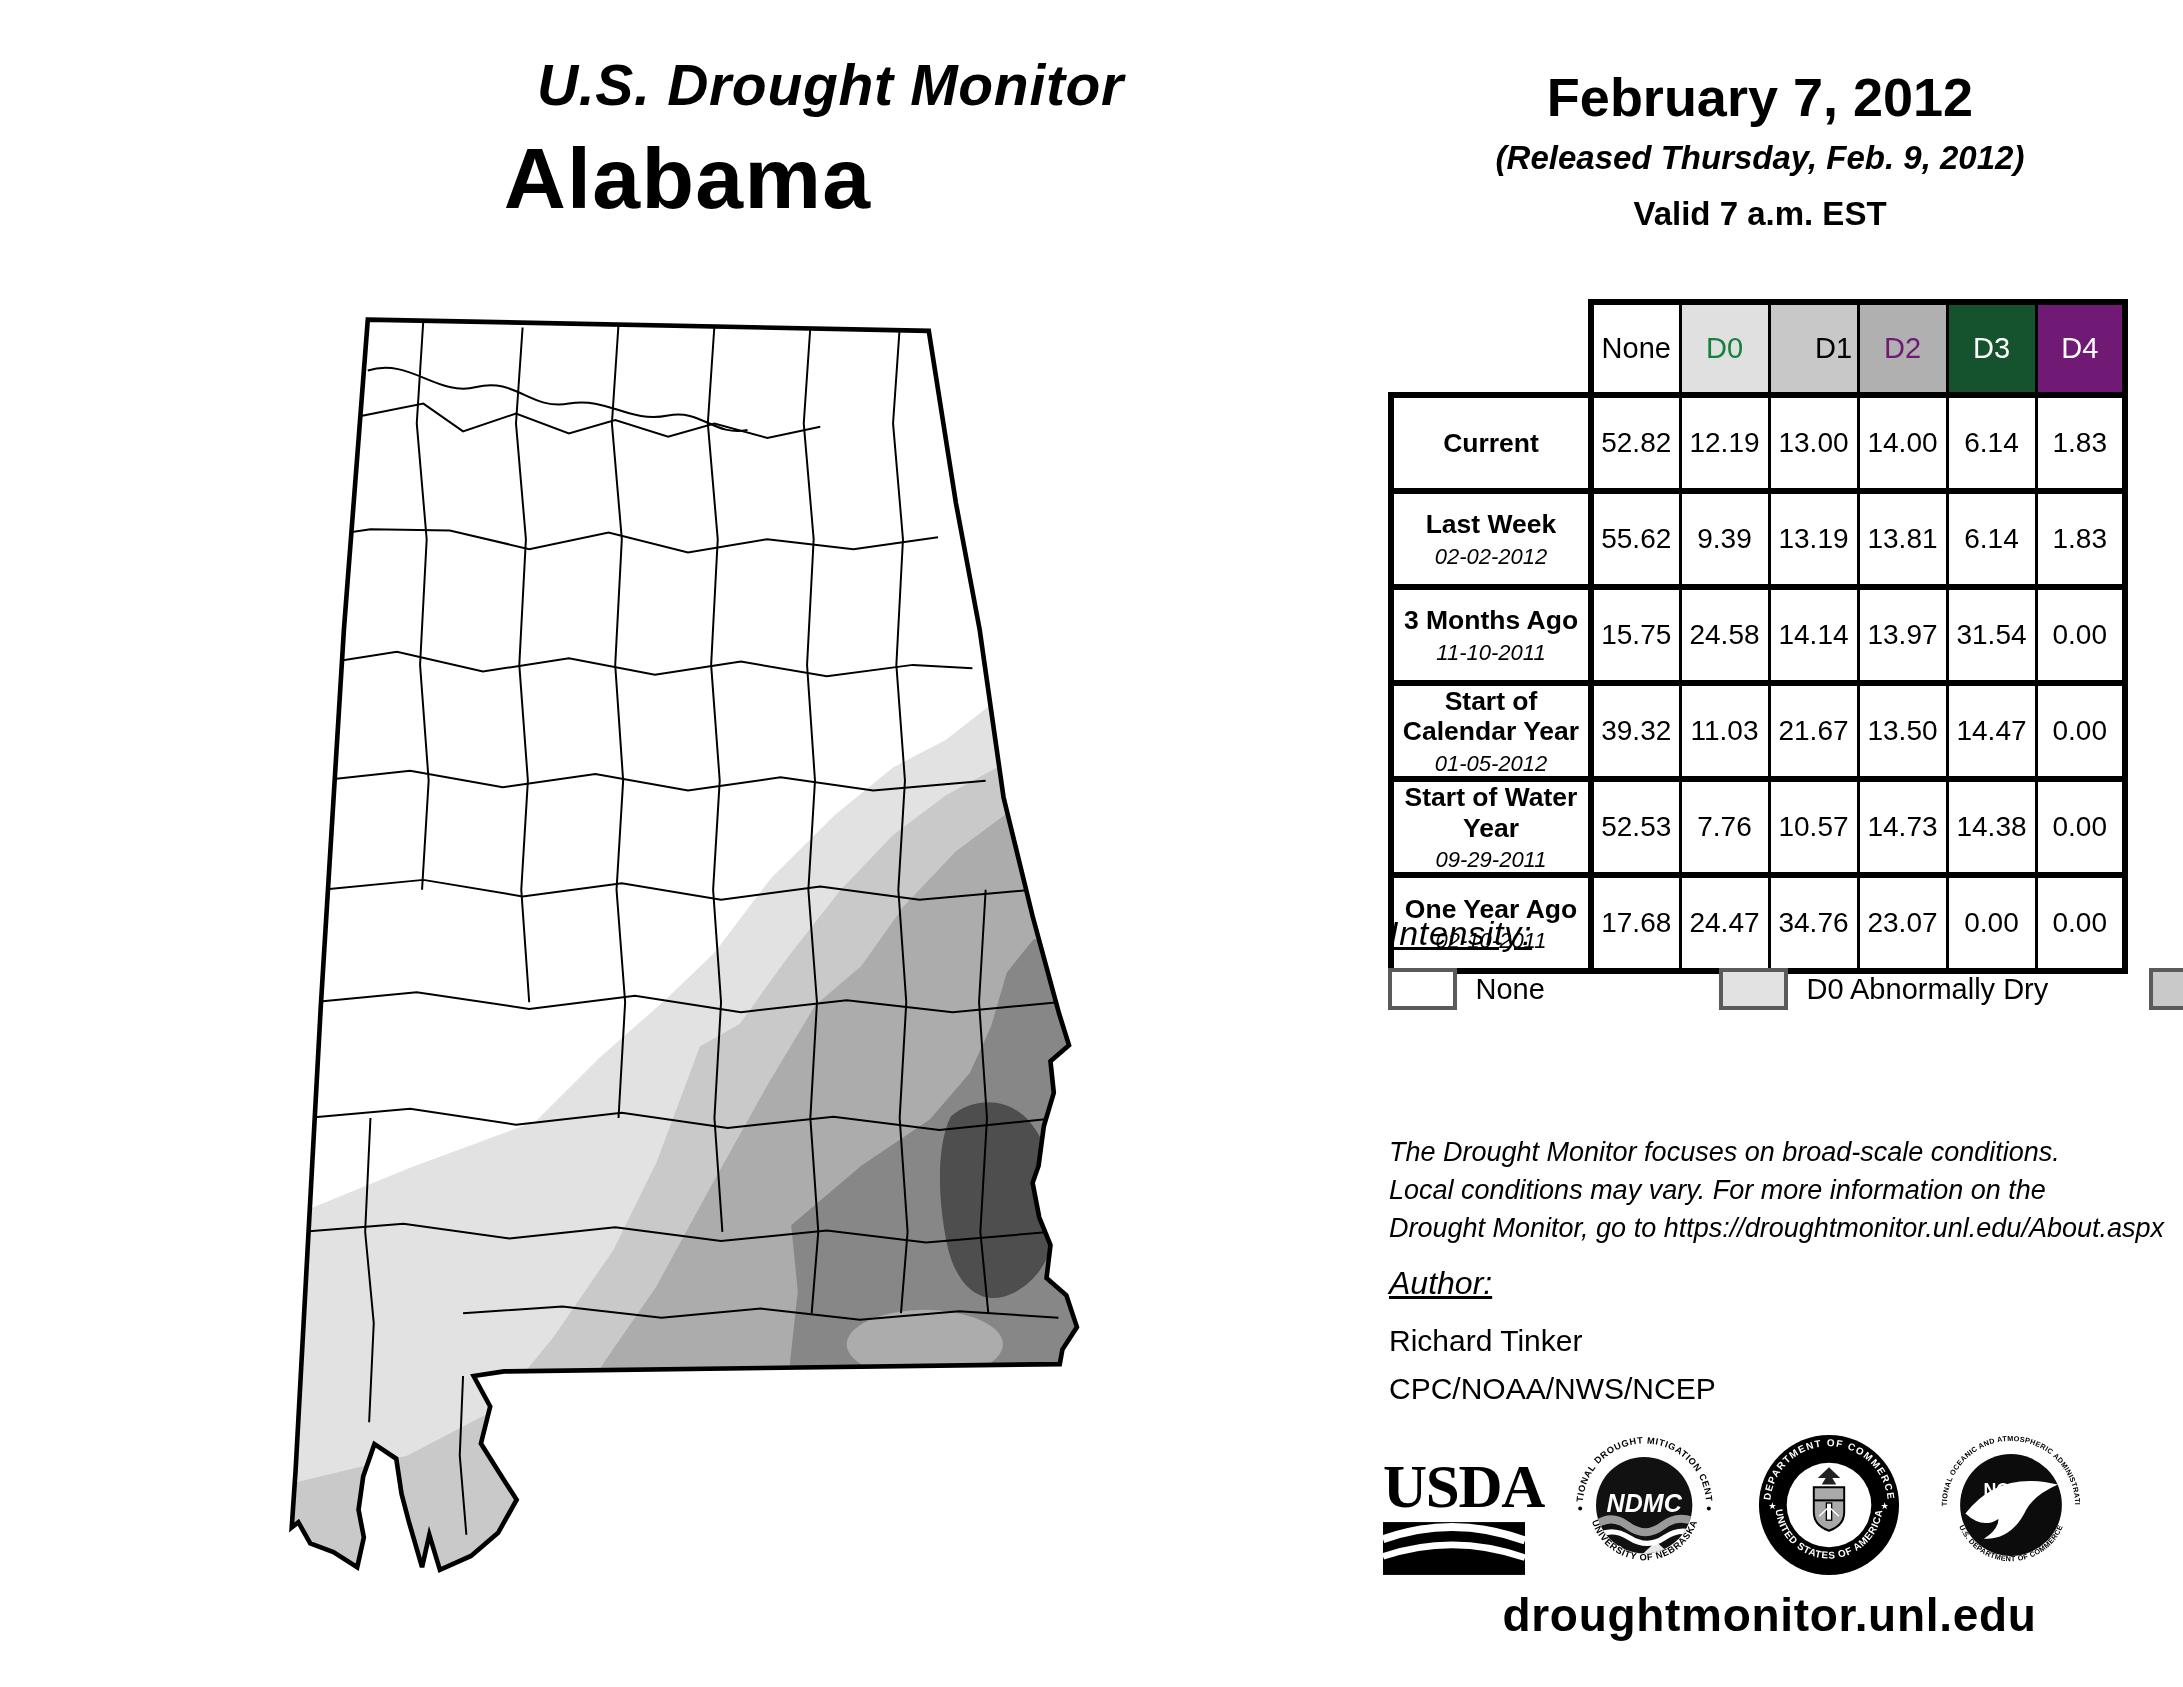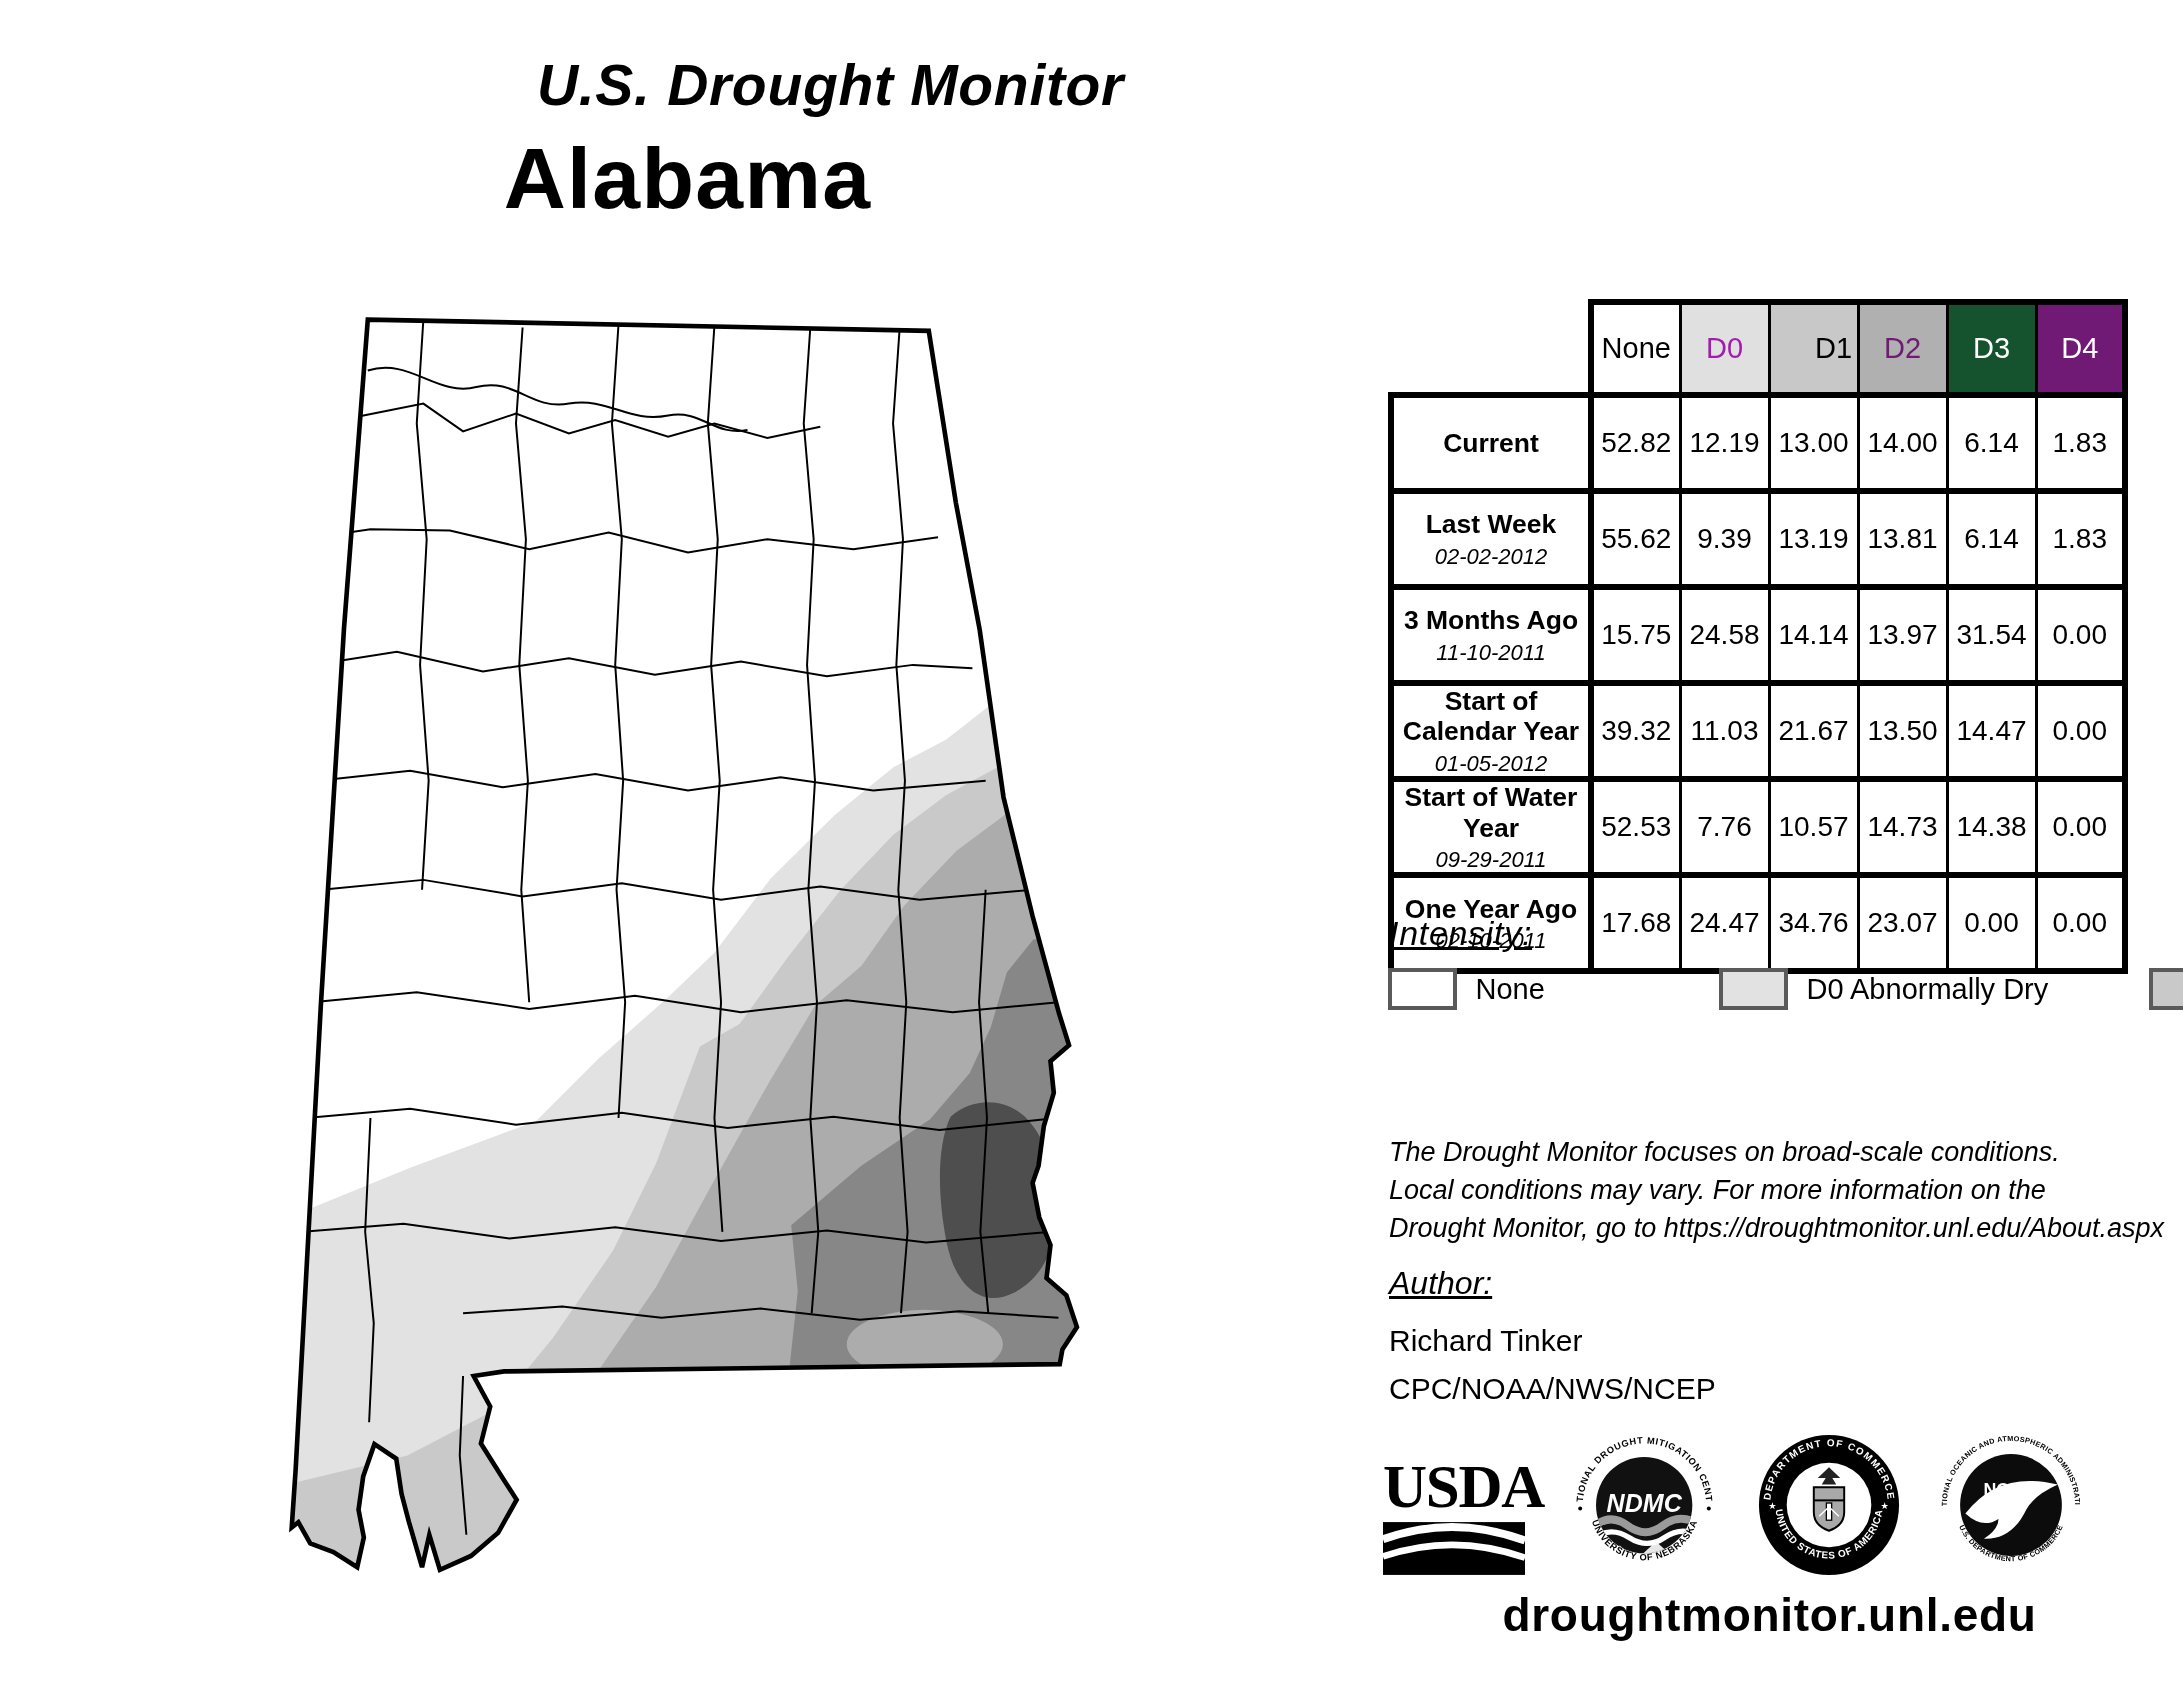--- a/index.html
+++ b/index.html
@@ -123,37 +123,42 @@
              L 753,2317 L 712,2352 L 665,2373 L 649,2320 L 638,2369 L 618,2300 L 607,2258
              L 599,2205 L 566,2183 L 549,2232 L 542,2282 L 550,2324 L 540,2369
              L 504,2346 L 469,2333 L 451,2301 L 441,2309 L 447,2220 L 485,1520 L 520,950 Z" style="stroke: rgb(0, 0, 0);"></path>
   </svg>
 
   <div class="titles">
     <div class="title-main">U.S. Drought Monitor</div>
     <div class="title-state">Alabama</div>
   </div>
 
+  <div class="dateblock">
+    <div class="date-main">February 7, 2012</div>
+    <div class="date-released">(Released Thursday, Feb. 9, 2012)</div>
+    <div class="date-valid">Valid 7 a.m. EST</div>
+  </div>
 
 
   <table class="drought">
     <colgroup>
         <col style="width:200px">
         <col style="width:89px">
         <col style="width:89px">
         <col style="width:89px">
         <col style="width:89px">
         <col style="width:89px">
         <col style="width:89px">
       </colgroup>
     <tbody>
         <tr>
       <td class="corner"></td>
       <th class="first" style="background-color: rgb(255, 255, 255); color: rgb(0, 0, 0);">None</th>
-      <th style="background-color: rgb(224, 224, 224); color: #a21caf;">D0</th>
+      <th style="background-color: rgb(224, 224, 224); color: #15803d;">D0</th>
       <th style="background-color: rgb(200, 200, 200); color: rgb(0, 0, 0); padding-left: 40px;">D1</th>
       <th style="background-color: rgb(176, 176, 176); color: #701a75;">D2</th>
       <th style="background-color: #14532d; color: rgb(255, 255, 255);">D3</th>
       <th class="last" style="background-color: #701a75; color: rgb(255, 255, 255);">D4</th>
     </tr>
     <tr class="datarow">
       <td class="rowlabel">
             <div>Current</div>
           </td>
       <td>52.82</td>

